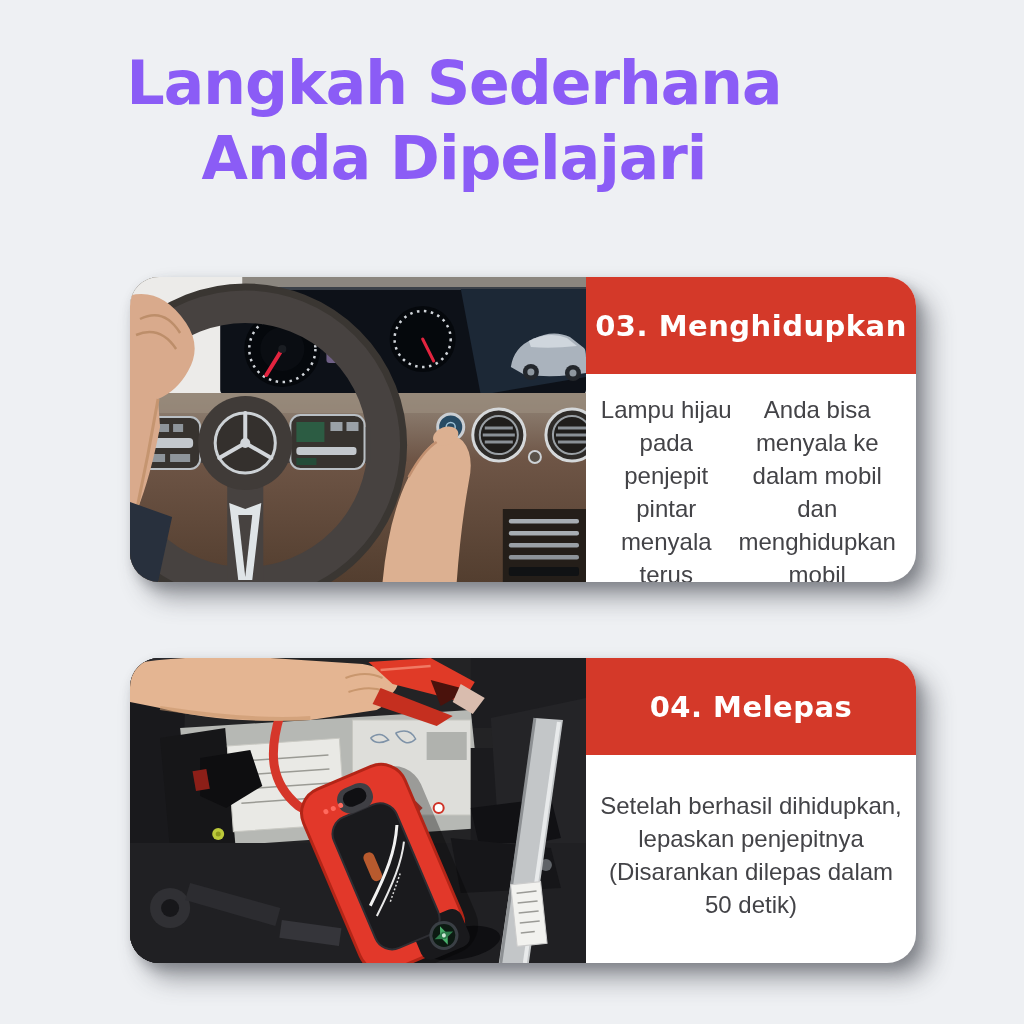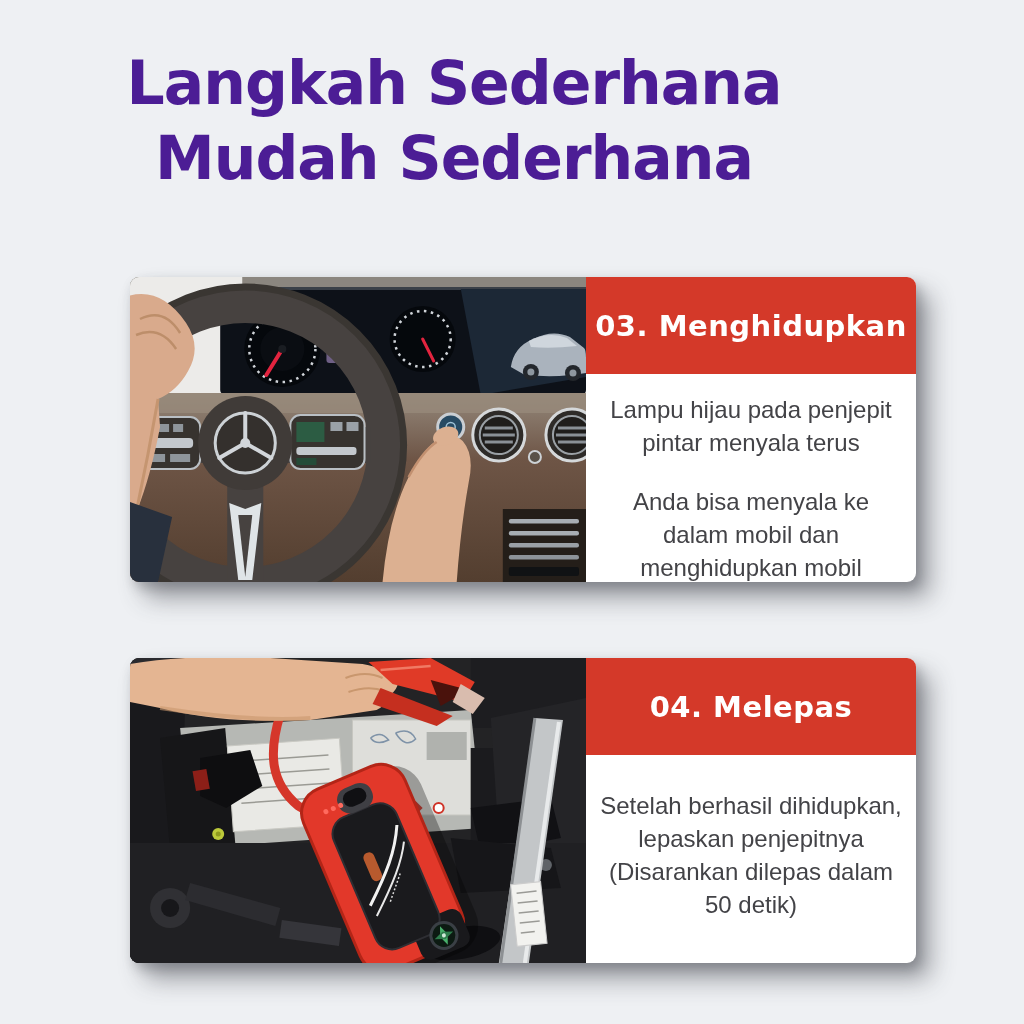--- a/index.html
+++ b/index.html
@@ -6,52 +6,52 @@
   .page{
     position:relative;width:1024px;height:1024px;overflow:hidden;
     background:#eef0f3;
     font-family:"Liberation Sans", sans-serif;
   }
   .title{
     position:absolute;top:46px;left:0;width:908px;
     text-align:center;
     font-family:"DejaVu Sans", sans-serif;
     font-weight:bold;font-size:60px;line-height:75px;
-    color:#4c1d95;letter-spacing:-1px;margin:0;
+    color:#8b5cf6;letter-spacing:-1px;margin:0;
   }
   .card{
     position:absolute;left:130px;width:786px;height:305px;
-    background:#ffffff;border-radius:9px;overflow:hidden;
+    background:#ffffff;border-radius:29px;overflow:hidden;
     display:flex;
     box-shadow:14px 16px 24px rgba(55,58,66,0.45), 4px 6px 12px rgba(55,58,66,0.28);
   }
   .card-1{top:277px;}
   .card-2{top:658px;}
   .photo{width:456px;height:305px;flex:none;background:#222;}
   .photo svg{display:block;width:100%;height:100%;}
   .right-col{flex:1;display:flex;flex-direction:column;min-width:0;}
   .card-header{
     height:97px;flex:none;background:#d43929;
     display:flex;align-items:center;justify-content:center;
     color:#ffffff;font-family:"DejaVu Sans", sans-serif;
     font-weight:bold;font-size:29px;letter-spacing:0.5px;
   }
   .card-body{
-    flex:1;display:flex;flex-direction:column;align-items:center;justify-content:center;
+    flex:1;display:flex;flex-direction:row;align-items:center;justify-content:center;
     padding:6px 14px 14px 14px;text-align:center;
     color:#434347;font-size:24px;line-height:33px;
   }
   .card-body p{margin:13px 0;}
 </style>
 </head>
 <body>
 
 <div class="page">
 
-  <h1 class="title"><span>Langkah Sederhana</span><br><span>Mudah Sederhana</span></h1>
+  <h1 class="title"><span>Langkah Sederhana</span><br><span>Anda Dipelajari</span></h1>
 
   <section class="card card-1">
     <div class="photo">
       <svg viewBox="0 0 455 305" preserveAspectRatio="none">
         <defs>
           <linearGradient id="dashG" x1="0" y1="0" x2="0" y2="1">
             <stop offset="0" stop-color="#94887b"></stop>
             <stop offset="0.35" stop-color="#6e5546"></stop>
             <stop offset="1" stop-color="#533e2f"></stop>
           </linearGradient>

